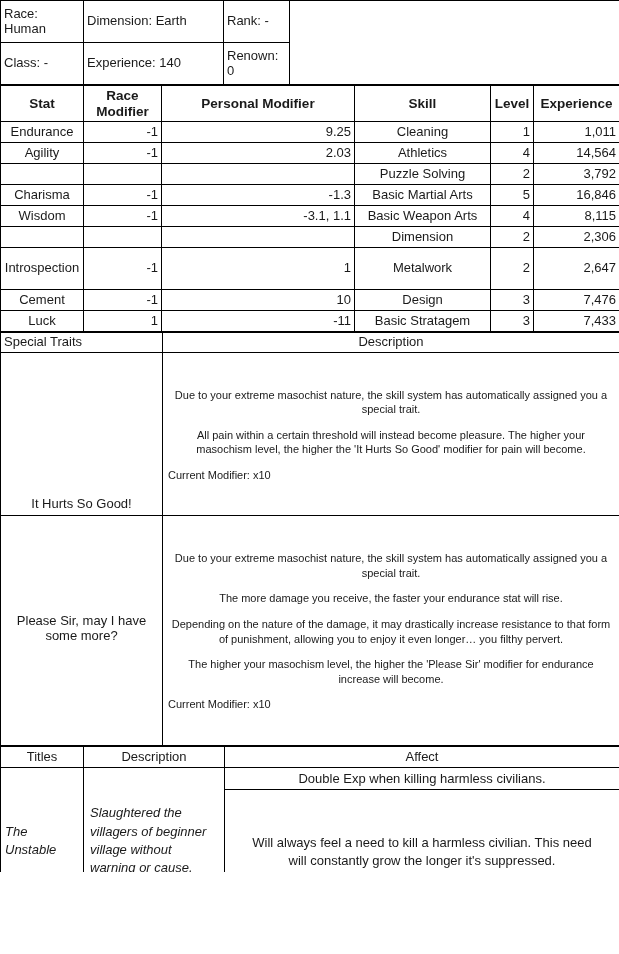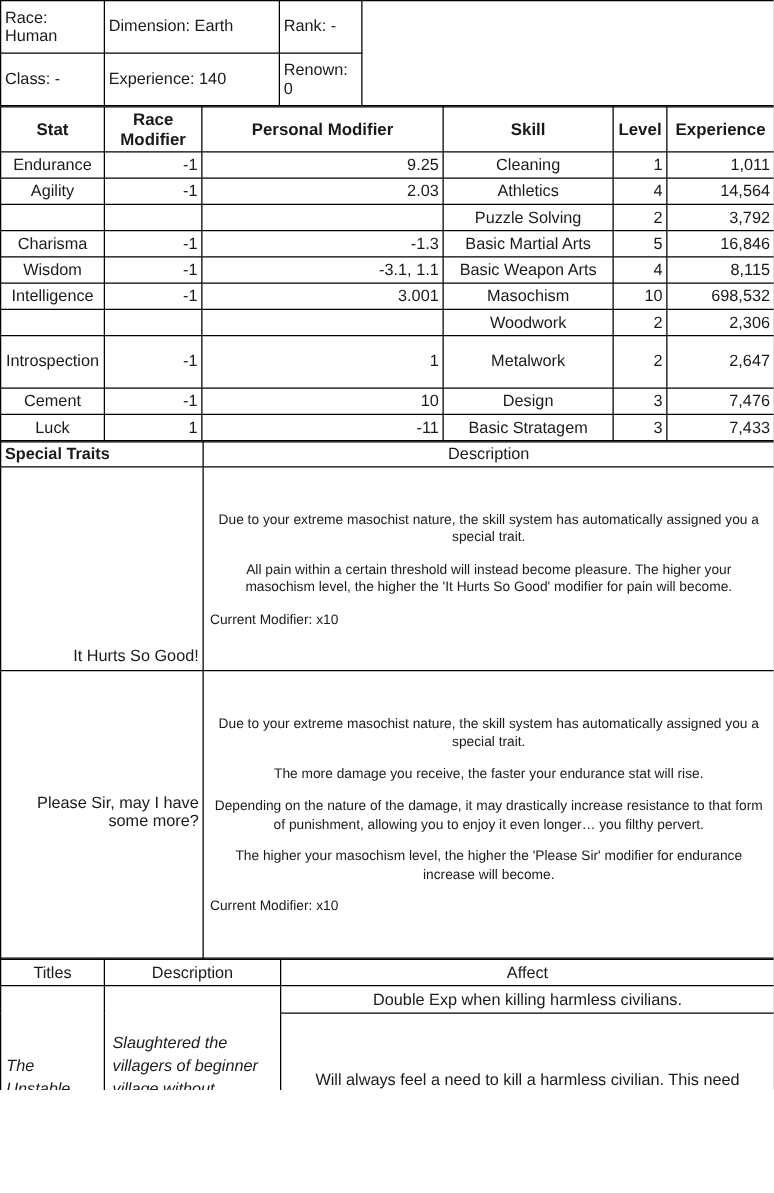--- a/index.html
+++ b/index.html
@@ -34,26 +34,26 @@
     vertical-align: middle;
     color: #1a1a1a;
     overflow: hidden;
   }
   .hdr {
     font-weight: bold;
     text-align: center;
     font-size: 13.5px;
   }
   .c { text-align: center; }
-  .l { text-align: left; font-weight: bold; }
+  .l { text-align: left; }
   .statname { text-align: center; font-size: 13px; }
   .num { text-align: right; font-size: 13px; }
   .skillname { text-align: center; font-size: 13px; }
   .infocell { text-align: left; font-size: 13px; vertical-align: middle; }
-  .traitname { text-align: right; font-size: 13px; vertical-align: bottom; padding-bottom: 3px;}
+  .traitname { text-align: center; font-size: 13px; vertical-align: bottom; padding-bottom: 3px;}
   .desccell {
     text-align: center;
     font-size: 11px;
     vertical-align: middle;
     line-height: 1.32;
     padding: 2px 5px 0 5px;
   }
   .desccell p {
     margin: 0 0 11px 0;
   }
@@ -169,32 +169,24 @@
         </tr>
         <tr style="height: 21px;">
           <td class="statname">Wisdom</td>
           <td class="num">-1</td>
           <td class="num">-3.1, 1.1</td>
           <td class="skillname">Basic Weapon Arts</td>
           <td class="num">4</td>
           <td class="num">8,115</td>
         </tr>
         <tr style="height: 21px;">
-          <td class="statname">Intelligence</td>
-          <td class="num">-1</td>
-          <td class="num">3.001</td>
-          <td class="skillname">Masochism</td>
-          <td class="num">10</td>
-          <td class="num">698,532</td>
-        </tr>
-        <tr style="height: 21px;">
           <td class="statname"></td>
           <td class="num"></td>
           <td class="num"></td>
-          <td class="skillname">Woodwork</td>
+          <td class="skillname">Dimension</td>
           <td class="num">2</td>
           <td class="num">2,306</td>
         </tr>
         <tr style="height: 42px;">
           <td class="statname">Introspection</td>
           <td class="num">-1</td>
           <td class="num">1</td>
           <td class="skillname">Metalwork</td>
           <td class="num">2</td>
           <td class="num">2,647</td>

